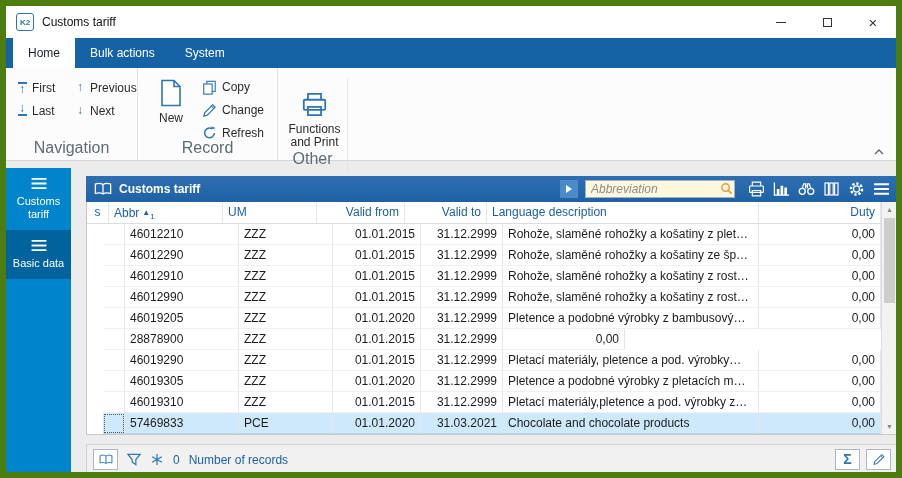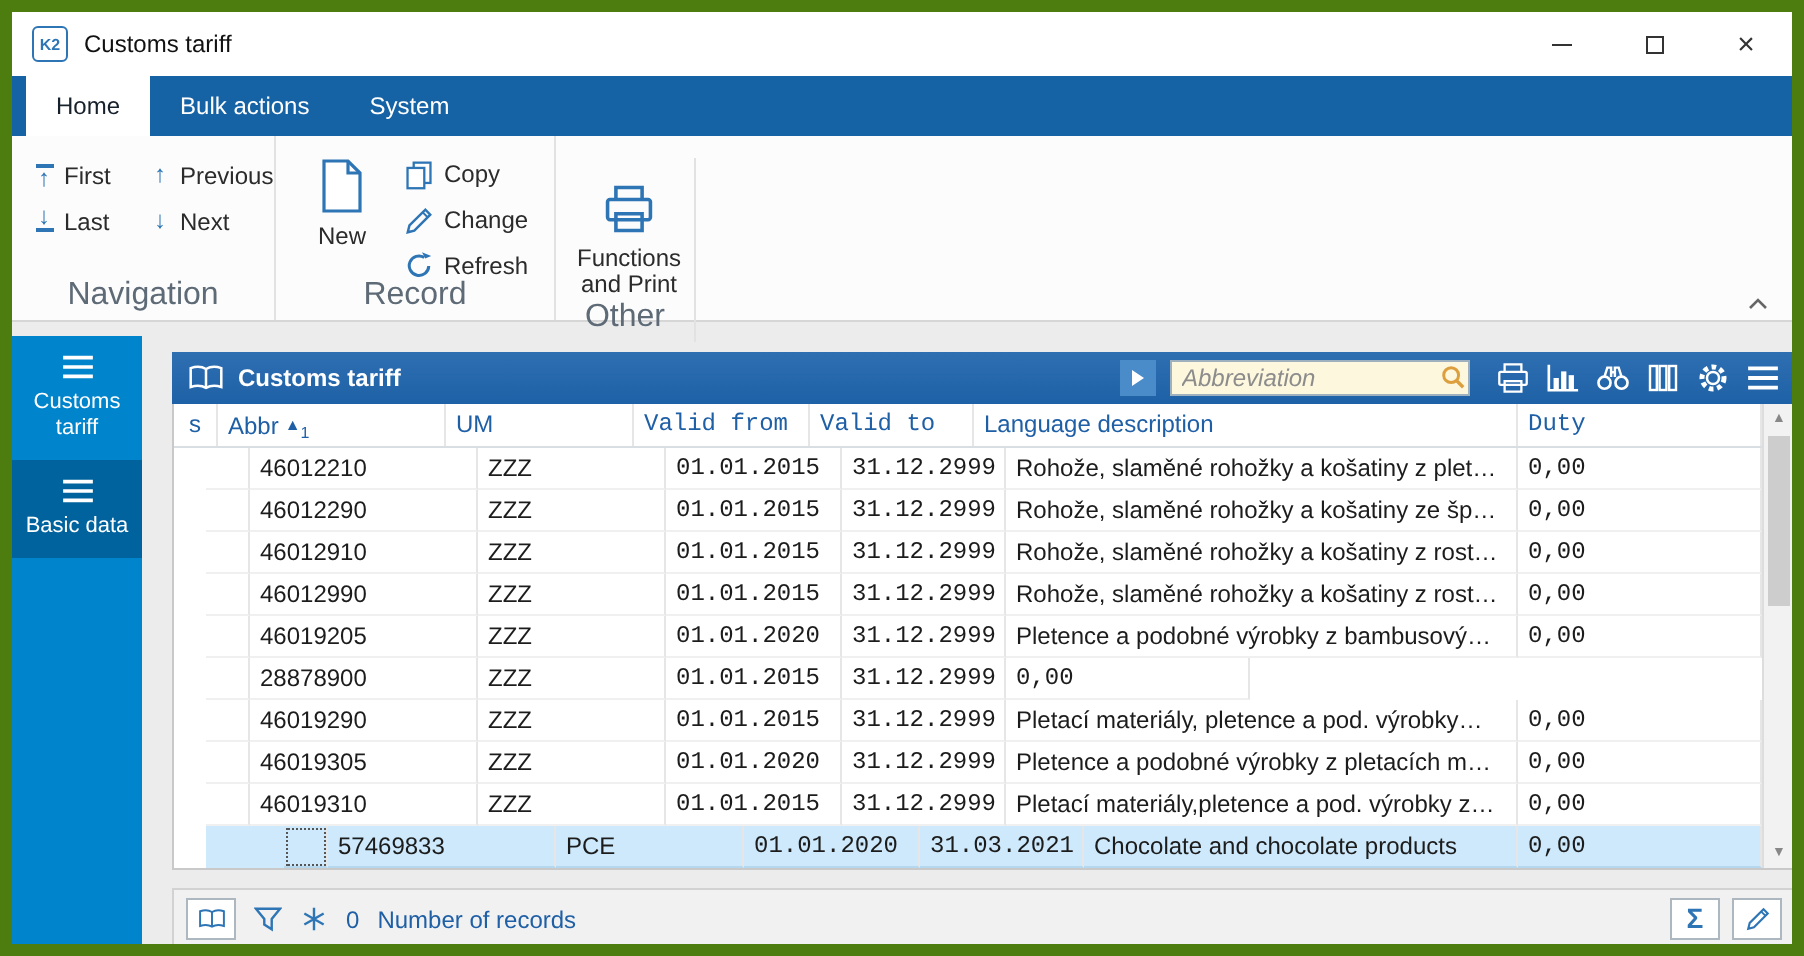--- a/index.html
+++ b/index.html
@@ -66,25 +66,25 @@
   .ptools{display:flex;gap:7px;align-items:center;margin-left:5px;}
   .ptool{width:18px;height:18px;display:flex;align-items:center;justify-content:center;color:#fff;}
   .ptool svg{width:17px;height:16px;}
   
   .gridarea{position:relative;background:#fff;border:1px solid #c9c9c9;border-top:none;padding-right:16px;}
   .ghead{display:flex;height:22px;border-bottom:1px solid #d9dee3;background:#fff;}
   .hcell{font-size:12px;line-height:21px;color:#1e5fa6;}
   .cell{font-size:12px;line-height:20px;color:#1c1c1c;border-bottom:1px solid #f0f0f0;}
   .cell,.hcell{padding:0 5px;border-right:1px solid #e6e6e6;white-space:nowrap;overflow:hidden;}
   .trow{display:flex;height:21px;background:#fff;margin-left:16px;}
-  .trow.selected{background:#cde9fb;padding-left:39px;}
+  .trow.selected{background:#cde9fb;}
   .trow.selected .cell{border-bottom-color:#b5d8ef;}
   .focuscell{outline:1px dotted #555;outline-offset:-2px;}
   .col0{width:22px;}.col1{width:114px;}.col2{width:94px;}.col3{width:88px;}.col4{width:82px;}.col5{flex:1;}.col6{width:122px;}
-  .al-left{text-align:left;}.al-right{font-family:Liberation Mono, monospace;}.al-center{text-align:center;}
+  .al-left{text-align:left;}.al-right{text-align:right;}.al-center{text-align:center;}
   .sortind{display:inline-block;margin-left:3px;}
   .tri{font-size:8px;color:#1e5fa6;vertical-align:2px;}
   .ord{font-size:8px;color:#1e5fa6;vertical-align:-2px;}
   .vscroll{position:absolute;top:0;right:0;width:16px;bottom:0;background:#f2f2f2;border-left:1px solid #ddd;}
   .vsbtn{height:15px;display:flex;align-items:center;justify-content:center;font-size:7px;color:#888;}
   .vsdown{position:absolute;bottom:0;left:0;right:0;}
   .vsthumb{position:absolute;left:2px;right:2px;top:16px;height:85px;background:#cdcdcd;}
   
   .statusbar{margin-top:9px;height:31px;background:#f1f1f1;border:1px solid #d2d2d2;display:flex;align-items:center;padding:0 6px;gap:9px;}
   .sbbox{width:25px;height:21px;background:#fff;border:1px solid #adb7c0;display:flex;align-items:center;justify-content:center;color:#2e75b5;}

